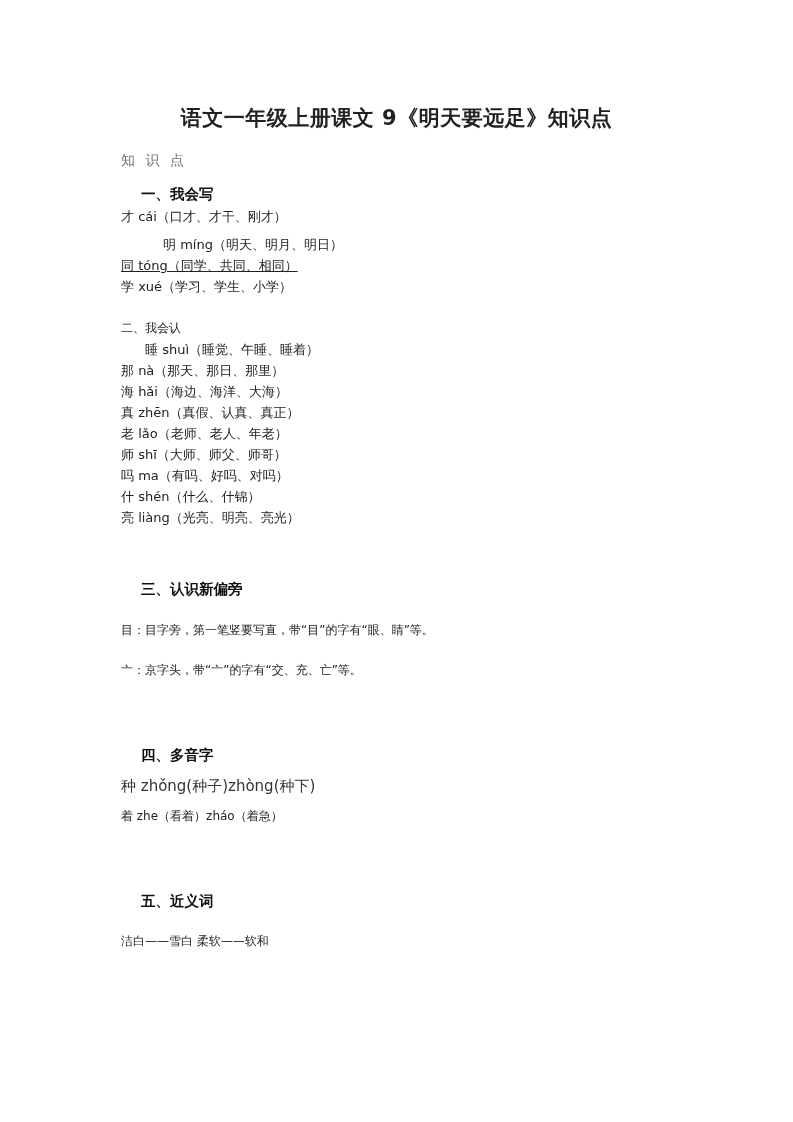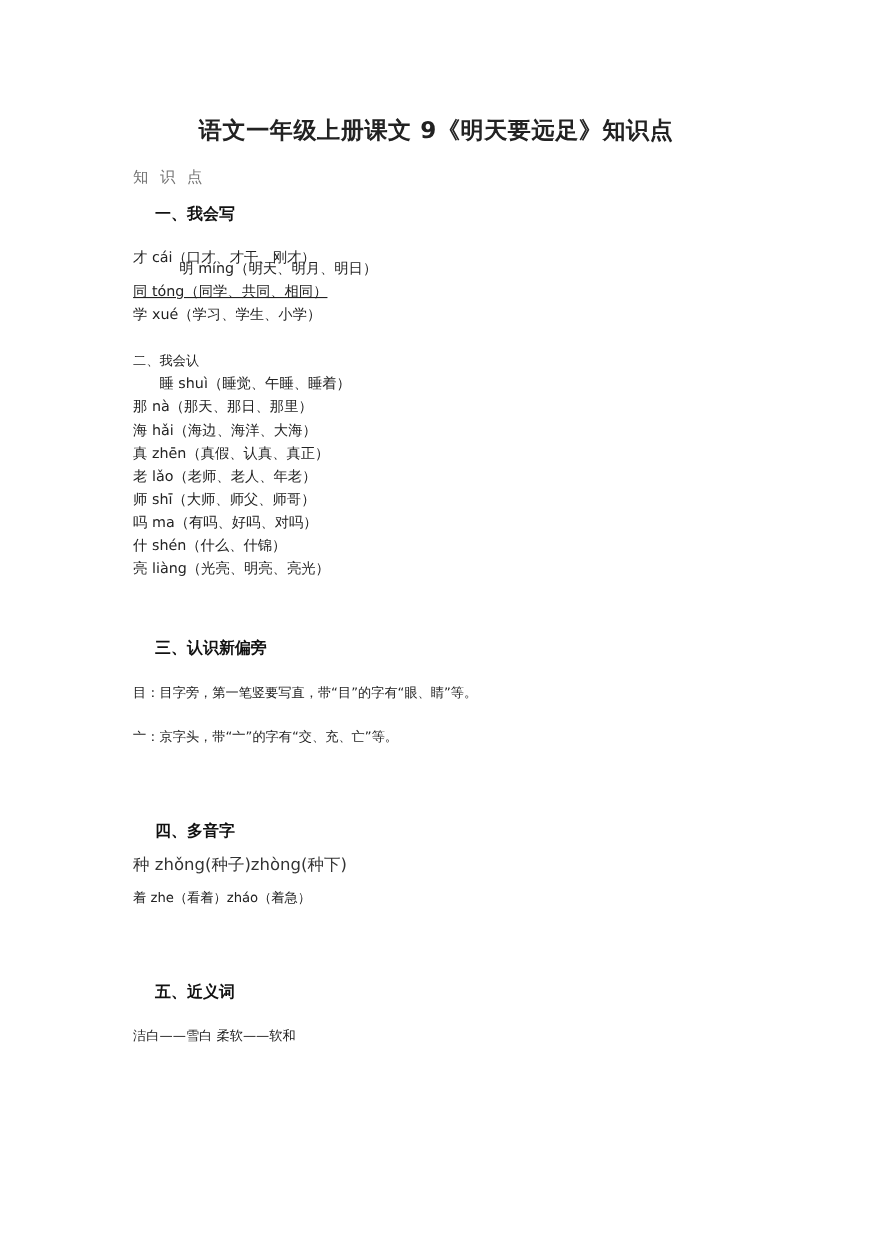--- a/index.html
+++ b/index.html
@@ -14,21 +14,21 @@
   .light { color: #333; }
 </style>
 </head>
 <body>
 
 <div>
   <div class="abs title">语文一年级上册课文 9《明天要远足》知识点</div>
   <div class="abs subtitle">知 识 点</div>
 
   <div class="abs h" style="top:185px;">一、我会写</div>
-  <div class="abs line" style="top:224px;text-align:right;">才 cái（口才、才干、刚才）</div>
+  <div class="abs line" style="top:206px;text-align:right;">才 cái（口才、才干、刚才）</div>
   <div class="abs line" style="top:234px;padding-left:42px;">明 míng（明天、明月、明日）</div>
   <div class="abs line" style="top:255px;text-decoration:underline;">同 tóng（同学、共同、相同）</div>
   <div class="abs line" style="top:276px;">学 xué（学习、学生、小学）</div>
 
   <div class="abs line" style="top:318px; font-size:12px;">二、我会认</div>
   <div class="abs line" style="top:339px;padding-left:24px;">睡 shuì（睡觉、午睡、睡着）</div>
   <div class="abs line" style="top:360px;">那 nà（那天、那日、那里）</div>
   <div class="abs line" style="top:381px;">海 hǎi（海边、海洋、大海）</div>
   <div class="abs line" style="top:402px;">真 zhēn（真假、认真、真正）</div>
   <div class="abs line" style="top:423px;">老 lǎo（老师、老人、年老）</div>

